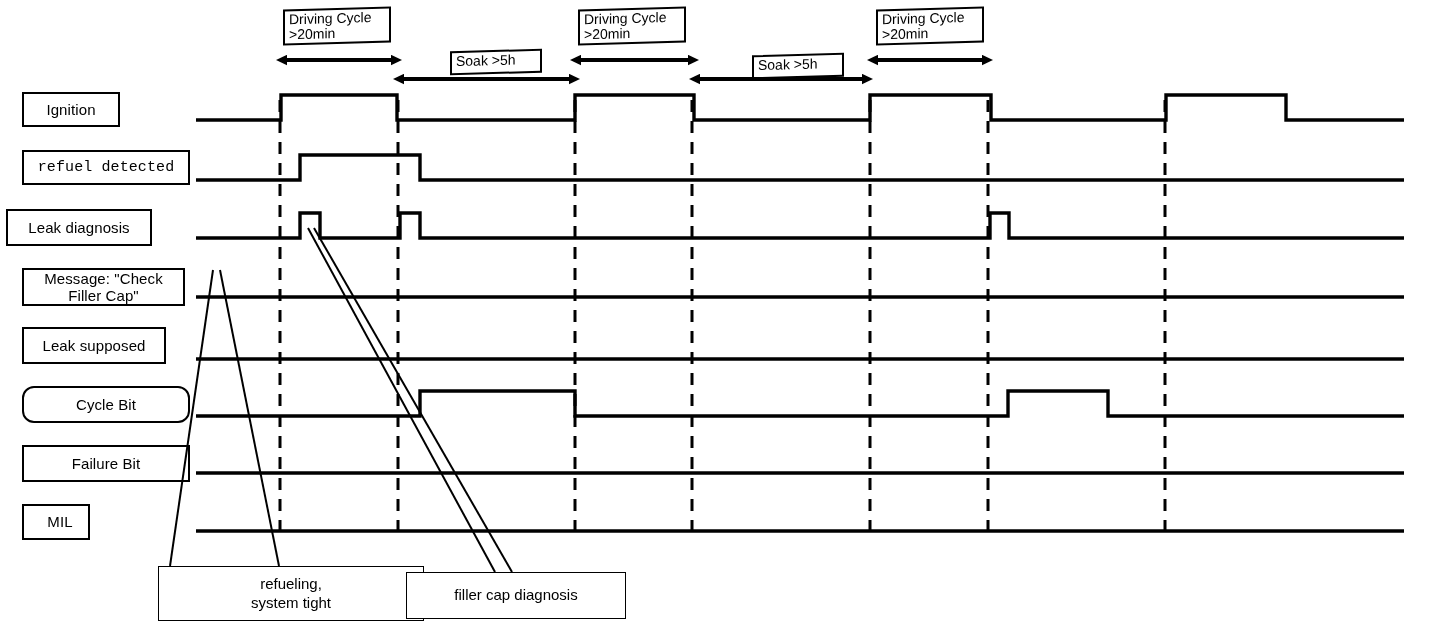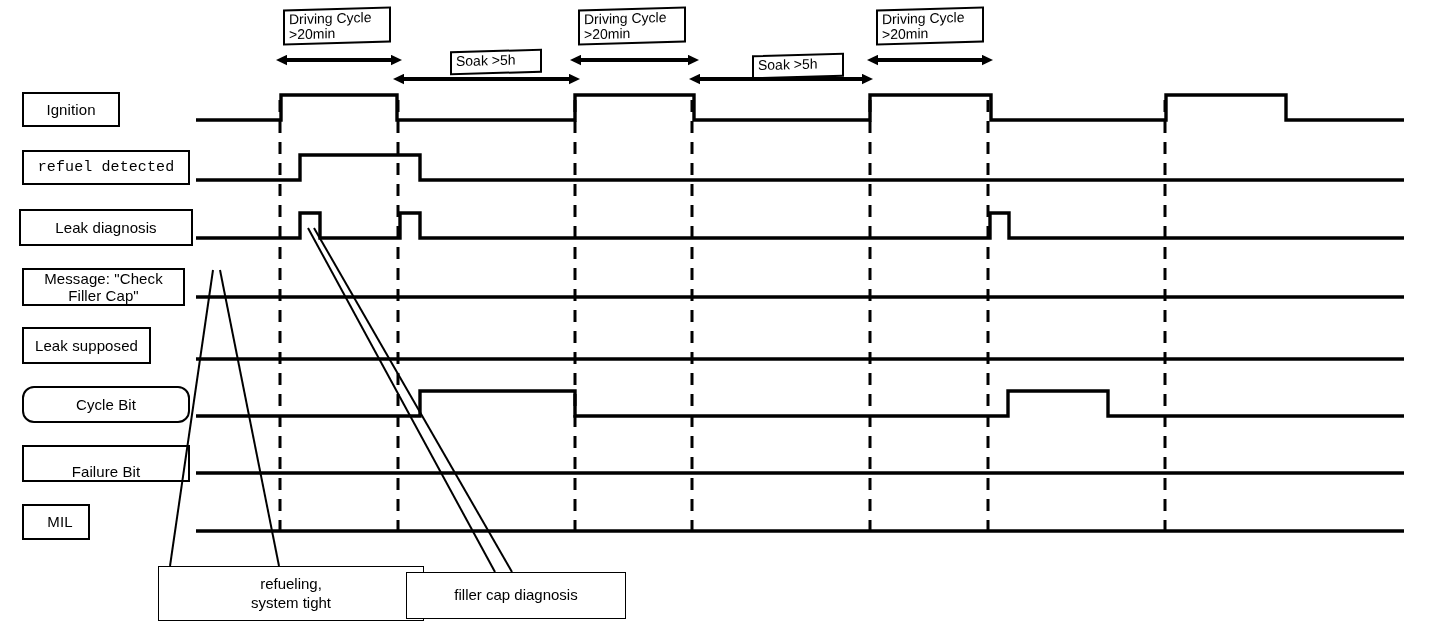--- a/index.html
+++ b/index.html
@@ -56,34 +56,34 @@
 
 <div id="stage">
 
   <div id="labels">
       <div class="label-box" style="left: 22px; top: 92px; width: 98px; height: 35px;">
         <span style="white-space: pre-line;">Ignition</span>
       </div>
       <div class="label-box" style="left: 22px; top: 150px; width: 168px; height: 35px; font-family: Liberation Mono, monospace;">
         <span style="white-space: pre-line;">refuel detected</span>
       </div>
-      <div class="label-box" style="left: 19px; top: 209px; width: 174px; height: 37px;">
+      <div class="label-box" style="left: 6px; top: 209px; width: 146px; height: 37px;">
         <span style="white-space: pre-line;">Leak diagnosis</span>
       </div>
       <div class="label-box" style="left: 22px; top: 268px; width: 163px; height: 38px;">
         <span style="white-space: pre-line;">Message: "Check
 Filler Cap"</span>
       </div>
-      <div class="label-box" style="left: 22px; top: 327px; width: 129px; height: 37px;">
+      <div class="label-box" style="left: 22px; top: 327px; width: 144px; height: 37px;">
         <span style="white-space: pre-line;">Leak supposed</span>
       </div>
       <div class="label-box" style="left: 22px; top: 386px; width: 168px; height: 37px; border-radius: 12px;">
         <span style="white-space: pre-line;">Cycle Bit</span>
       </div>
-      <div class="label-box" style="left: 22px; top: 445px; width: 168px; height: 37px; align-items: flex-end;">
+      <div class="label-box" style="left: 22px; top: 445px; width: 168px; height: 37px;">
         <span style="white-space: pre-line;">Failure Bit</span>
       </div>
       <div class="label-box" style="left: 22px; top: 504px; width: 68px; height: 36px;">
         <span style="white-space: pre-line; padding-left: 8px;">MIL</span>
       </div>
     </div>
 
   <div id="annotations">
       <div class="ann-box ann-dc" style="left: 283px; top: 8px; width: 108px; height: 36px;"><span style="white-space: pre-line;">Driving Cycle
 &gt;20min</span></div>

